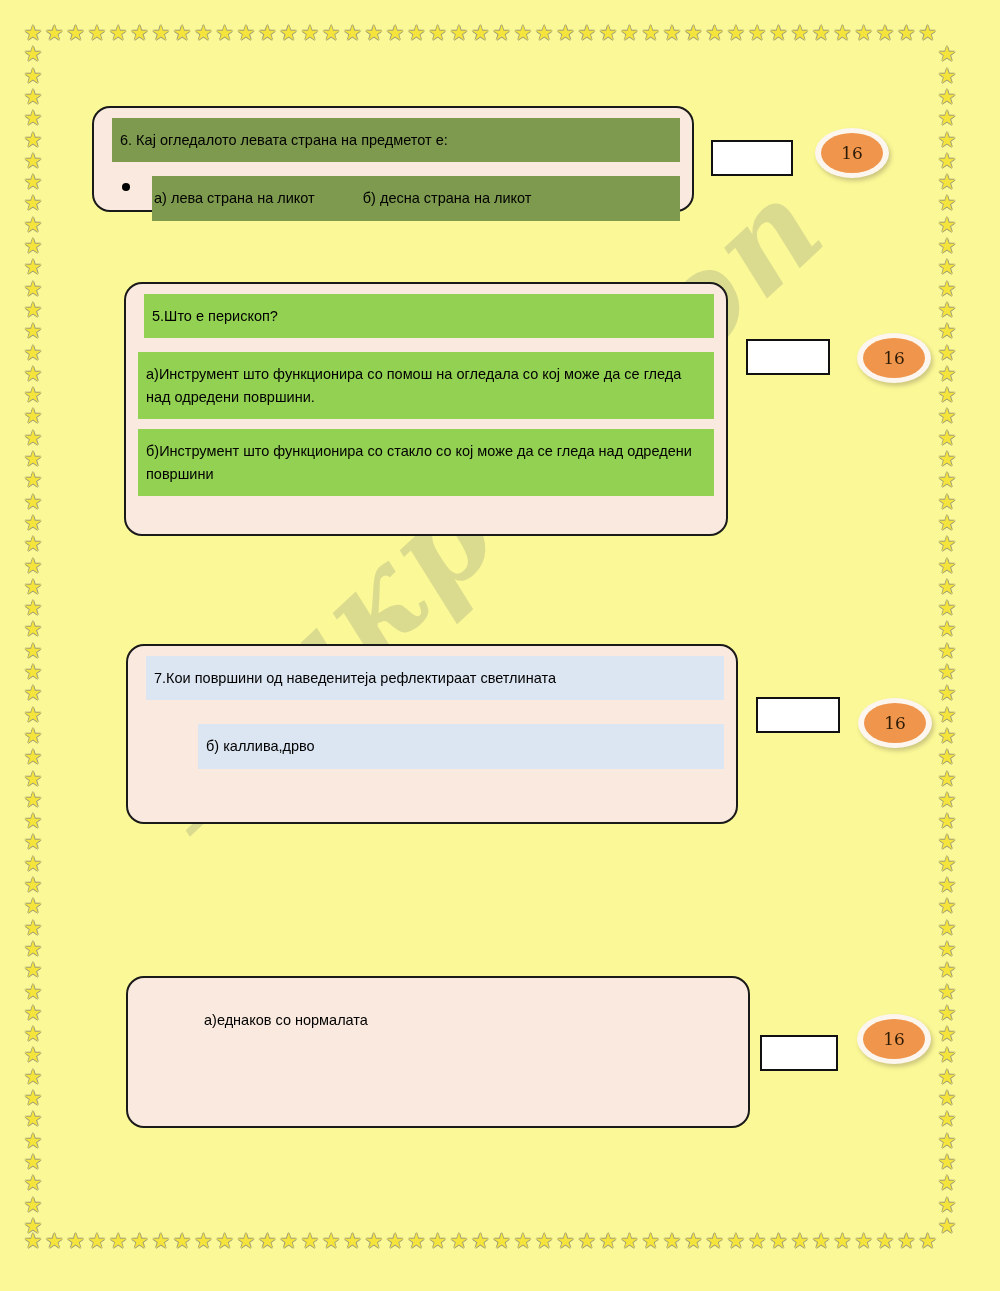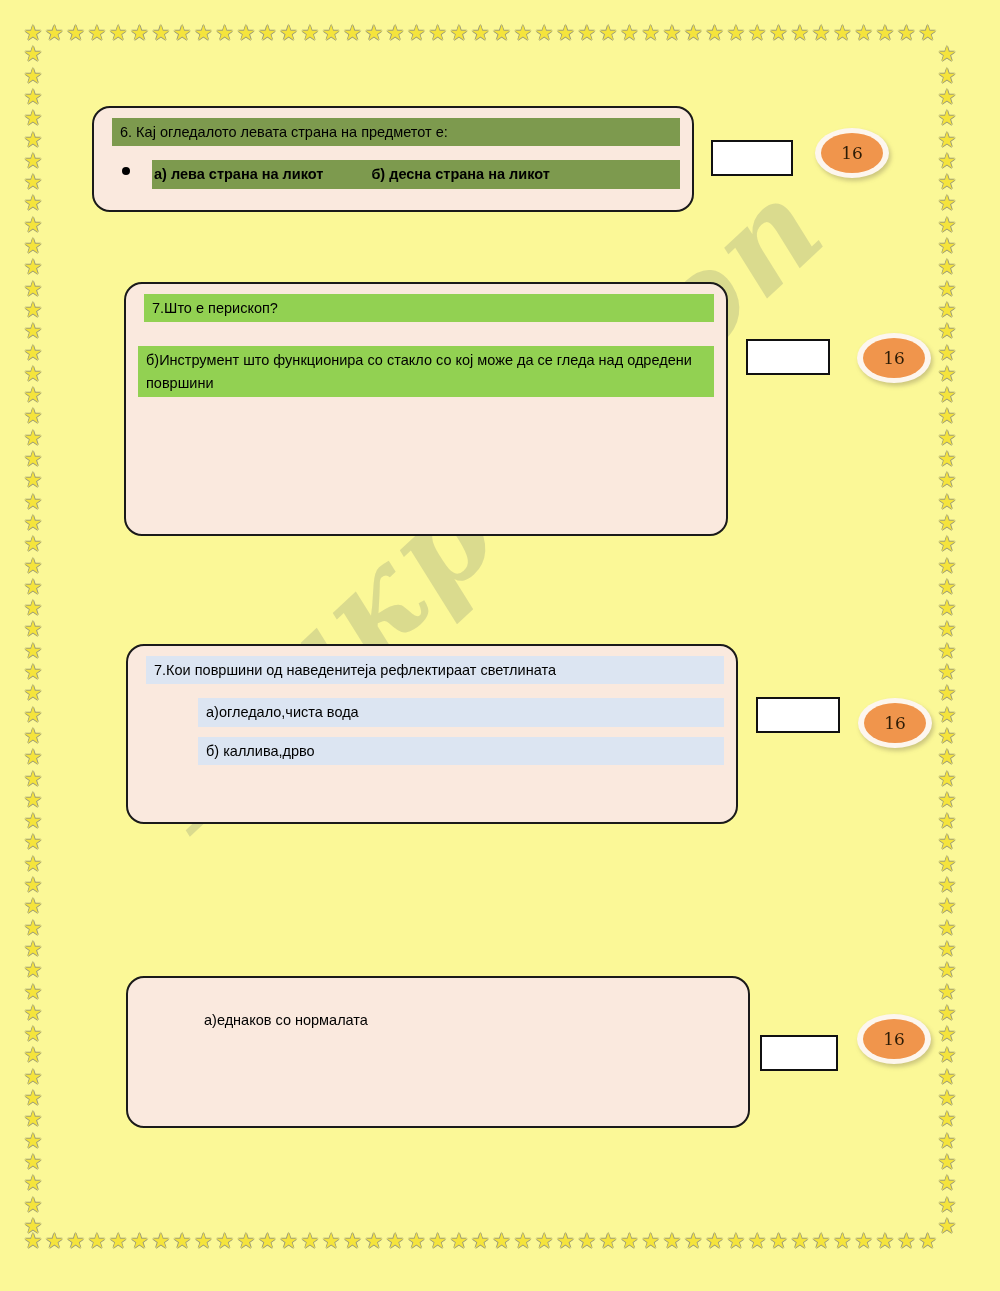--- a/index.html
+++ b/index.html
@@ -74,37 +74,36 @@
     border: 2px solid #1a1a1a;
     border-radius: 18px;
     box-sizing: border-box;
     padding: 10px 12px;
   }
   .bar {
     box-sizing: border-box;
     color: #000;
     font-size: 14.5px;
     line-height: 1.55;
-    padding: 3px 8px;
+    padding: 11px 8px;
   }
   .bar.green-dark { background: #7d9a4e; }
   .bar.green-light { background: #92d152; }
   .bar.blue        { background: #dce5f2; }
 
   .bar.indent-head  { margin-left: 6px; }
   .bar.opt-indent   { margin-left: 58px; }
 
   .spacer-sm { height: 10px; }
   .spacer-md { height: 14px; }
 
   .bullet-row {
     display: flex;
     align-items: flex-start;
     gap: 0;
-    font-weight: bold;
   }
   .bullet-dot {
     flex: 0 0 auto;
     width: 8px;
     height: 8px;
     border-radius: 50%;
     background: #000;
     margin: 7px 22px 0 16px;
   }
   .bullet-text { flex: 1 1 auto; }
@@ -372,37 +371,37 @@
     </div>
   </div>
   <div class="answer-box" style="left:711px; top:140px; width:82px; height:36px;"></div>
   <div class="badge" style="left:815px; top:128px;">
     <div class="badge-inner">
       <span class="badge-num">16</span>
     </div>
   </div>
 
   <div class="card" style="left:124px; top:282px; width:604px; height:254px;">
-    <div class="bar green-light indent-head">7.Што е перископ?</div>
+    <div class="bar green-light indent-head">5.Што е перископ?</div>
     <div class="spacer-md"></div>
+    <div class="bar green-light">а)Инструмент  што функционира со помош на огледала со кој може да се гледа над одредени површини.</div>
     <div class="spacer-sm"></div>
     <div class="bar green-light">б)Инструмент што функционира со стакло со кој може да се гледа над одредени површини</div>
     <div class="spacer-sm"></div>
   </div>
   <div class="answer-box" style="left:746px; top:339px; width:84px; height:36px;"></div>
   <div class="badge" style="left:857px; top:333px;">
     <div class="badge-inner">
       <span class="badge-num">16</span>
     </div>
   </div>
 
   <div class="card" style="left:126px; top:644px; width:612px; height:180px;">
     <div class="bar blue indent-head">7.Кои површини од наведенитеја рефлектираат светлината</div>
     <div class="spacer-md"></div>
-    <div class="bar blue opt-indent">а)огледало,чиста вода</div>
     <div class="spacer-sm"></div>
     <div class="bar blue opt-indent">б) каллива,дрво</div>
     <div class="spacer-sm"></div>
   </div>
   <div class="answer-box" style="left:756px; top:697px; width:84px; height:36px;"></div>
   <div class="badge" style="left:858px; top:698px;">
     <div class="badge-inner">
       <span class="badge-num">16</span>
     </div>
   </div>

